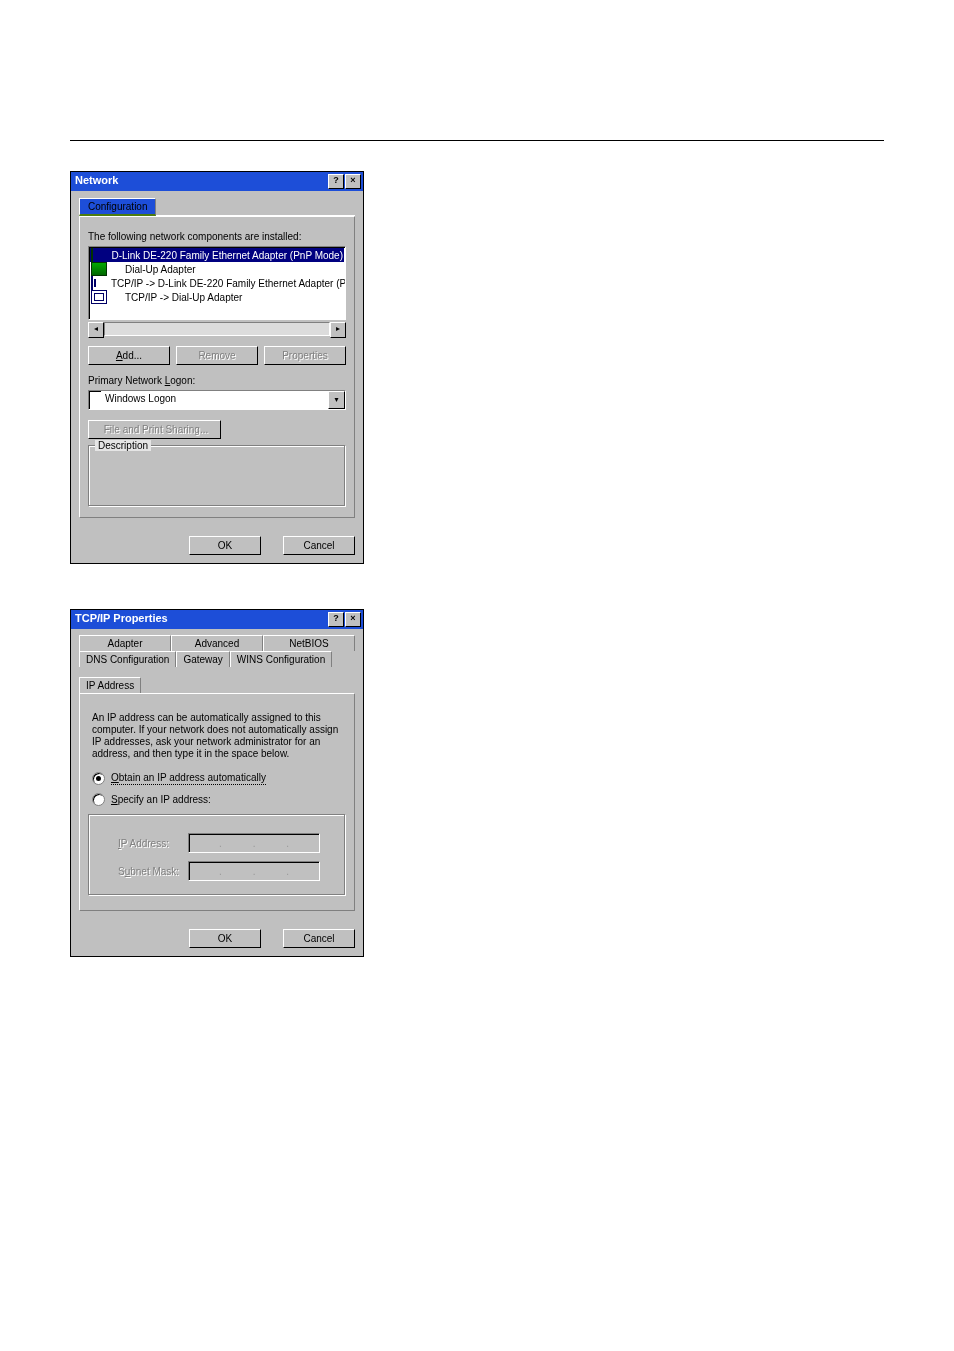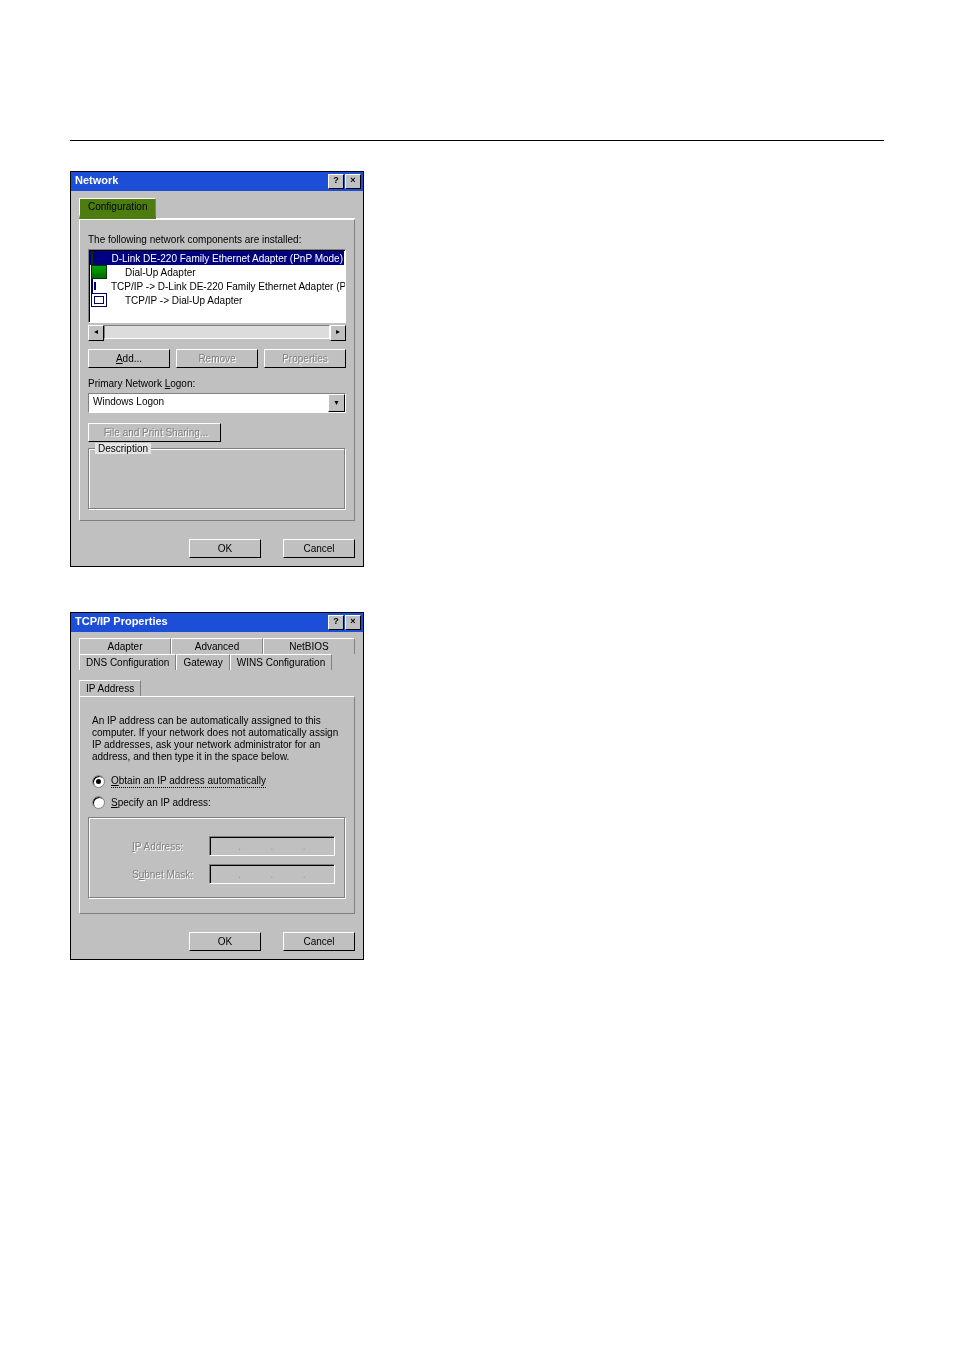--- a/index.html
+++ b/index.html
@@ -66,41 +66,42 @@
     border-top: 1px solid #fff;
     border-left: 1px solid #fff;
     border-right: 1px solid #808080;
     background: #c0c0c0;
     padding: 2px 8px;
     font-size: 10px;
     position: relative;
     top: 1px;
   }
   .tab.active {
-    background: #4d7c0f;
-    border-bottom: 5px solid #4d7c0f;
+    background: #1d4ed8;
+    border-bottom: 2px solid #4d7c0f;
   }
   .tabpanel {
     border-top: 1px solid #fff;
     border-left: 1px solid #fff;
     border-right: 1px solid #808080;
     border-bottom: 1px solid #808080;
     padding: 10px 8px;
   }
   .label {
     font-size: 10px;
     margin: 4px 0;
   }
   .sunken {
     background: #fff;
     border-top: 1px solid #808080;
     border-left: 1px solid #808080;
     border-right: 1px solid #fff;
     border-bottom: 1px solid #fff;
     box-shadow: inset 1px 1px 0 #000;
+    padding-left: 12px;
   }
   .listbox {
     height: 70px;
     overflow: hidden;
     padding: 1px;
     font-size: 10px;
   }
   .listitem {
     display: flex;
     align-items: center;
@@ -268,22 +269,21 @@
     border-radius: 50%;
     background: #000;
   }
   .dotted {
     border-bottom: 1px dotted #000;
     padding-bottom: 1px;
   }
   .ipfield-row {
     display: flex;
     align-items: center;
-    gap: 10px;
-    margin: 8px 4px 8px 37px;
+    margin: 8px 4px 8px 23px;
     font-size: 10px;
   }
   .ipfield-label {
     width: 70px;
     color: #808080;
     text-shadow: 1px 1px 0 #fff;
   }
   .ipfield {
     display: flex;
     background: #fff;

